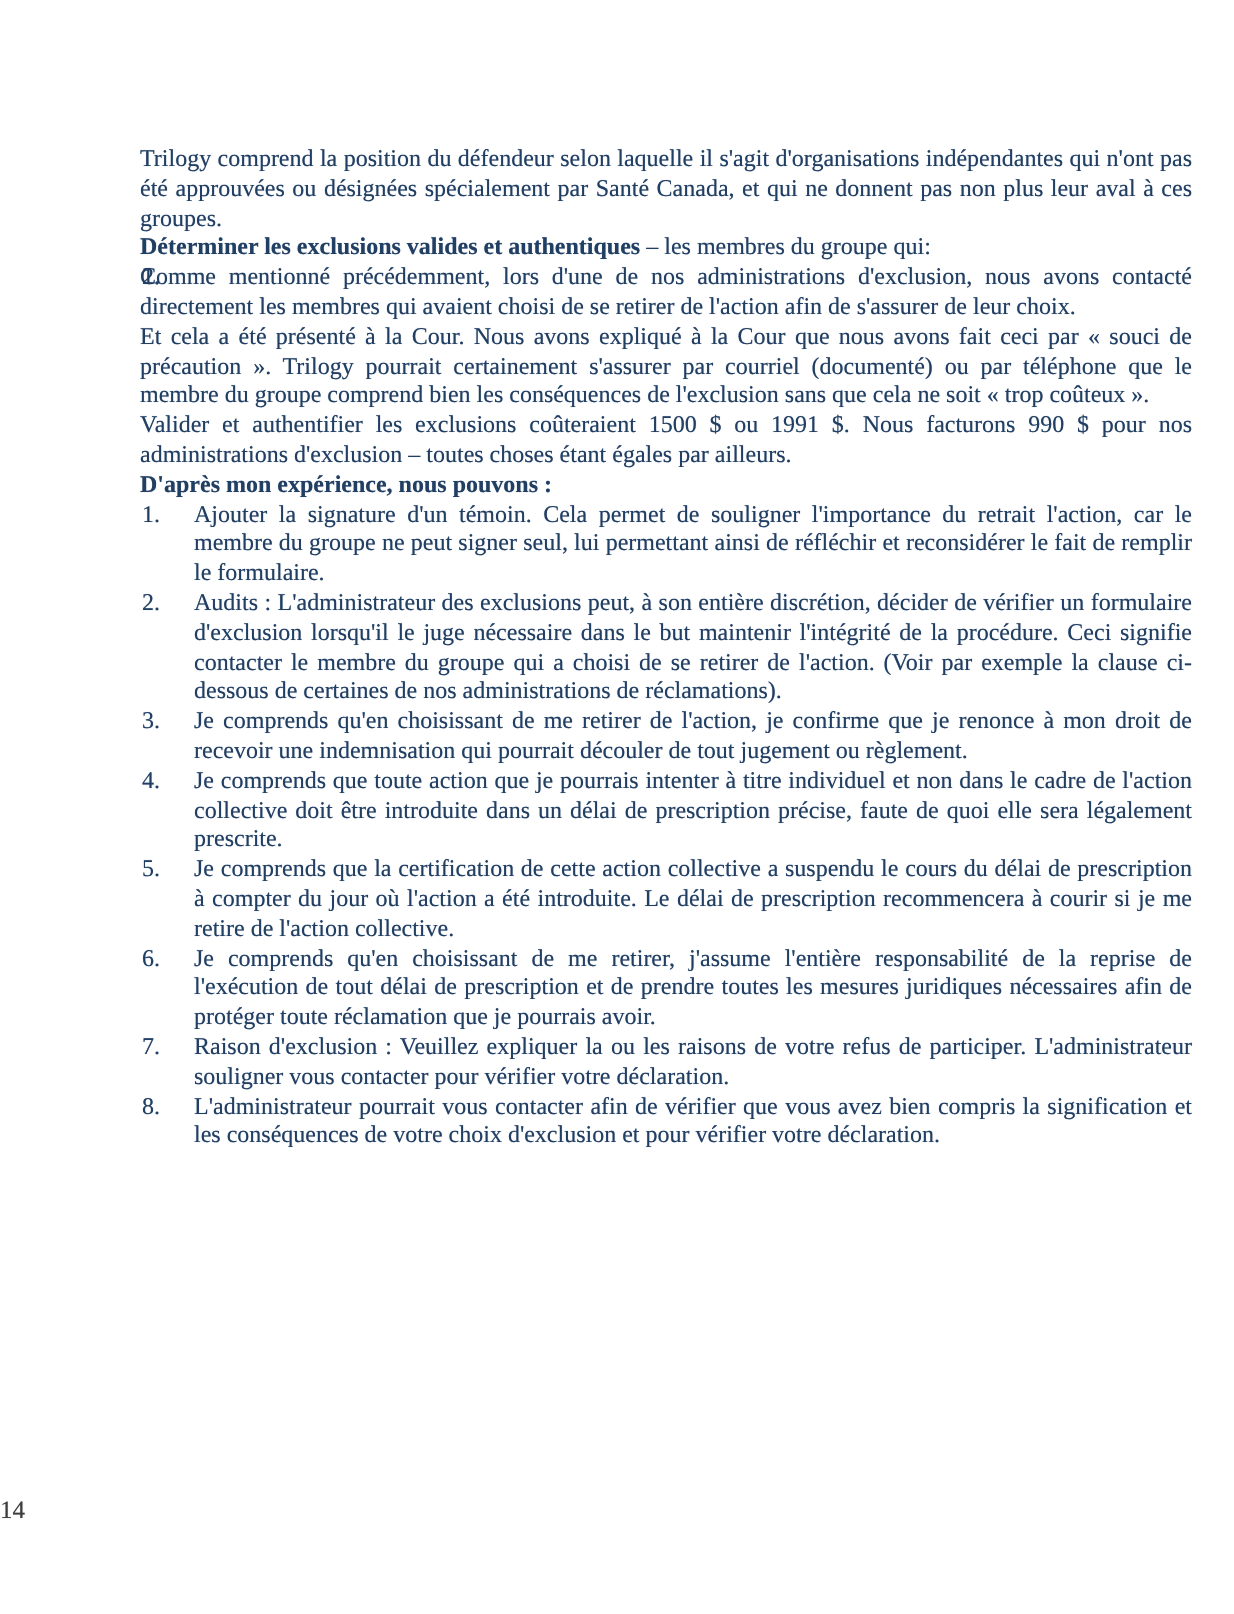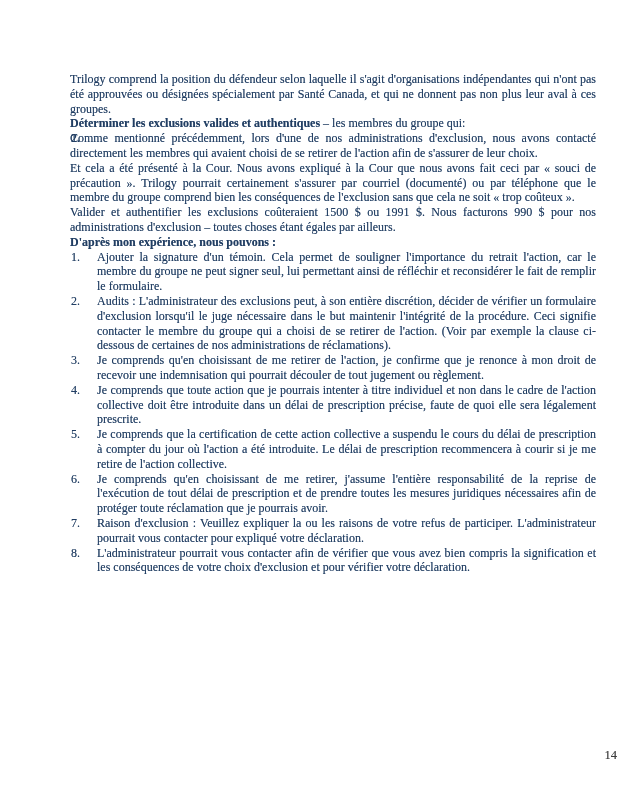--- a/index.html
+++ b/index.html
@@ -39,21 +39,21 @@
   .num {
     position: absolute;
     left: 1px;
     top: 0;
   }
   .pageno {
     position: absolute;
     top: 748px;
     left: 0;
     width: 100%;
-    text-align: right;
+    text-align: left;
     font-size: 12.5px;
     line-height: 14px;
     color: #3d3d3d;
     font-family: "Liberation Serif", serif;
     text-shadow: 0 0 0.4px rgba(61, 61, 61, 0.5);
   }
 </style>
 </head>
 <body>
 
@@ -95,21 +95,21 @@
       <div class="li">
         <span class="num">4.</span><span>Je comprends que toute action que je pourrais intenter à titre individuel et non dans le cadre de l'action collective doit être introduite dans un délai de prescription précise, faute de quoi elle sera légalement prescrite.</span>
       </div>
       <div class="li">
         <span class="num">5.</span><span>Je comprends que la certification de cette action collective a suspendu le cours du délai de prescription à compter du jour où l'action a été introduite. Le délai de prescription recommencera à courir si je me retire de l'action collective.</span>
       </div>
       <div class="li">
         <span class="num">6.</span><span>Je comprends qu'en choisissant de me retirer, j'assume l'entière responsabilité de la reprise de l'exécution de tout délai de prescription et de prendre toutes les mesures juridiques nécessaires afin de protéger toute réclamation que je pourrais avoir.</span>
       </div>
       <div class="li">
-        <span class="num">7.</span><span>Raison d'exclusion : Veuillez expliquer la ou les raisons de votre refus de participer. L'administrateur pourrait vous contacter pour expliqué votre déclaration.</span>
+        <span class="num">7.</span><span>Raison d'exclusion : Veuillez expliquer la ou les raisons de votre refus de participer. L'administrateur souligner vous contacter pour vérifier votre déclaration.</span>
       </div>
       <div class="li">
         <span class="num">8.</span><span>L'administrateur pourrait vous contacter afin de vérifier que vous avez bien compris la signification et les conséquences de votre choix d'exclusion et pour vérifier votre déclaration.</span>
       </div>
     </div>
 
   </div>
 
   <div class="pageno">14</div>
 </div>

